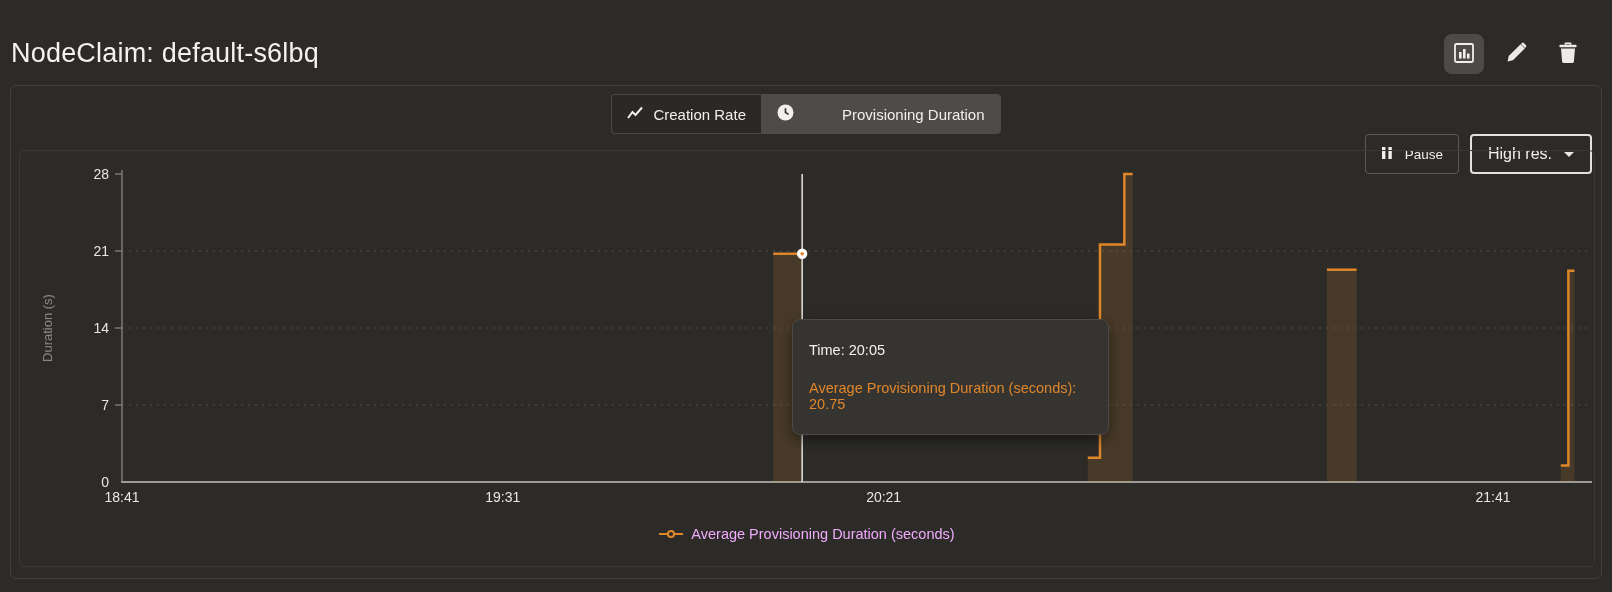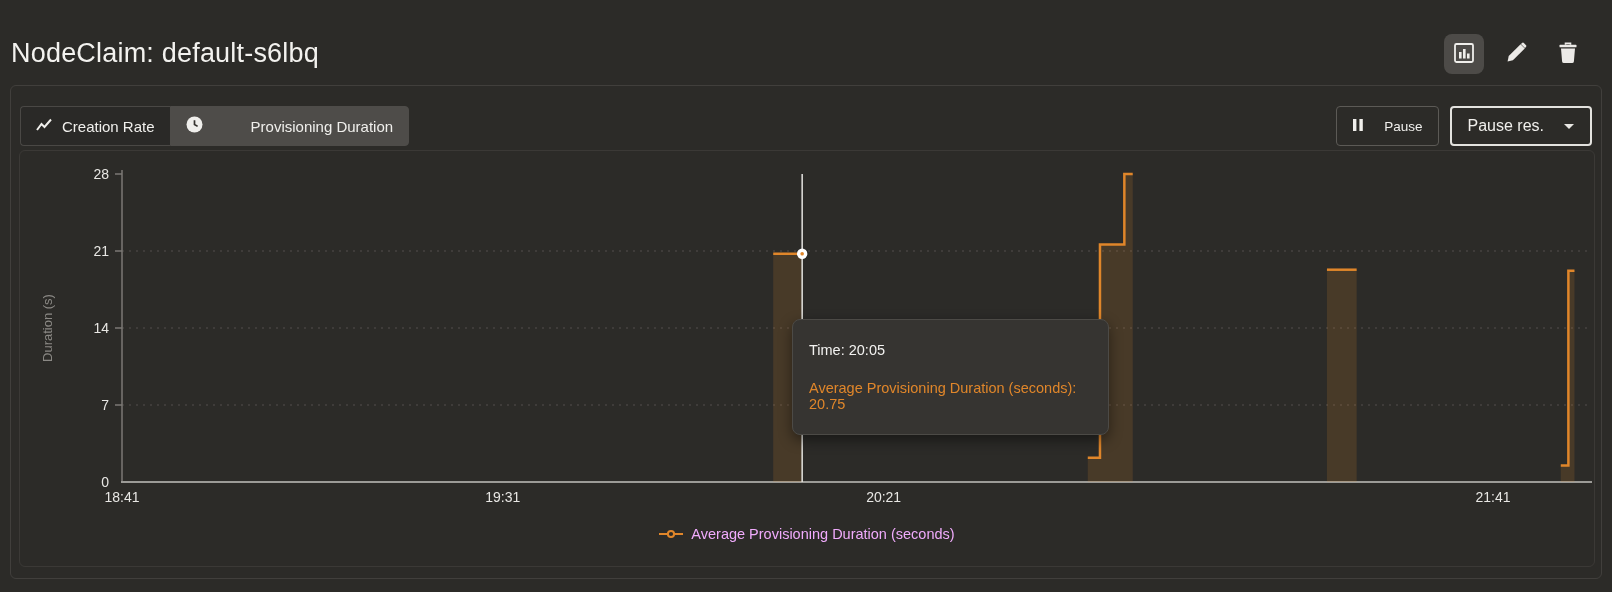--- a/index.html
+++ b/index.html
@@ -11,28 +11,28 @@
     color:#f0efec;
   }
   
   .header{position:absolute;left:0;top:16px;width:100%;height:76px;}
   .page-title{position:absolute;left:11px;top:22px;margin:0;font-size:27px;font-weight:500;color:#f3f2ef;letter-spacing:.2px;}
   .header-actions{position:absolute;right:24px;top:18px;display:flex;align-items:center;gap:12px;}
   .icon-btn{width:40px;height:40px;border:none;background:transparent;border-radius:8px;display:flex;align-items:center;justify-content:center;cursor:pointer;padding:0;}
   .icon-btn.active{background:#4d4b48;}
   
   .panel{position:absolute;left:10px;top:85px;width:1592px;height:494px;border:1px solid #413f3c;border-radius:6px;box-sizing:border-box;}
-  .toolbar{position:absolute;left:9px;top:20px;right:9px;height:40px;display:flex;align-items:center;}
+  .toolbar{position:absolute;left:9px;top:8px;right:9px;height:40px;display:flex;align-items:center;flex-direction:column;}
   .tabs{display:flex;}
   .tab{height:40px;display:flex;align-items:center;gap:9px;padding:0 15px;background:#2a2927;border:1px solid #4a4845;color:#f0efec;font-size:15px;font-weight:500;cursor:pointer;font-family:inherit;box-sizing:border-box;}
   .tab:first-child{border-radius:4px 0 0 4px;border-right:none;}
   .tab:last-child{border-radius:0 4px 4px 0;gap:48px;}
   .tab.selected{background:#4e4c49;border-color:#4e4c49;}
   .controls{margin-left:auto;display:flex;gap:11px;align-items:center;}
-  .ctrl-btn{height:40px;background:transparent;border:1px solid #5c5a56;border-radius:4px;color:#f0efec;display:flex;align-items:center;gap:20px;padding:0 16px;font-size:16px;cursor:pointer;font-family:inherit;box-sizing:border-box;}
+  .ctrl-btn{height:40px;background:transparent;border:1px solid #5c5a56;border-radius:4px;color:#f0efec;display:flex;align-items:center;gap:12px;padding:0 16px;font-size:16px;cursor:pointer;font-family:inherit;box-sizing:border-box;}
   .ctrl-btn.pause{font-size:13.5px;padding:0 15px;}
   .ctrl-btn.highlighted{border:2px solid #e3e2de;}
   .caret{width:0;height:0;border-left:5px solid transparent;border-right:5px solid transparent;border-top:5.5px solid #e8e7e3;}
   
   .chart-box{position:absolute;left:8px;top:64px;width:1574px;height:415px;border:1px solid #3b3936;border-radius:6px;}
   .chart-box svg{display:block;}
   .tooltip{position:absolute;left:772px;top:168px;width:283px;padding:22px 16px;background:#363431;border:1px solid #4c4a46;border-radius:8px;box-shadow:0 5px 14px rgba(0,0,0,.45);font-size:14.5px;box-sizing:content-box;}
   .tooltip .t-time{color:#f3f2f0;font-weight:400;margin-bottom:22px;}
   .tooltip .t-value{color:#e0862a;margin-top:16px;}
   .legend{position:absolute;left:0;right:0;bottom:24px;display:flex;justify-content:center;align-items:center;gap:8px;color:#f0abfc;font-size:14.5px;cursor:pointer;}
@@ -98,21 +98,21 @@
       <button class="ctrl-btn pause">
         <span>
           <svg width="12" height="14" viewBox="0 0 12 14">
             <rect x="1" y="1" width="3.4" height="12" fill="#f0efec"></rect>
             <rect x="7.4" y="1" width="3.4" height="12" fill="#f0efec"></rect>
           </svg>
         </span>
         <span>Pause</span>
       </button>
       <button class="ctrl-btn highlighted">
-        <span>Pause res.</span>
+        <span>High res.</span>
         <span class="caret"></span>
       </button>
     </div>
   </div>
 
   <div class="chart-box">
     <svg id="chart-svg" width="1574" height="415">
         <line x1="102" y1="254" x2="1572" y2="254" stroke="#454340" stroke-width="1.4" stroke-dasharray="2 5"></line>
         <line x1="102" y1="177" x2="1572" y2="177" stroke="#454340" stroke-width="1.4" stroke-dasharray="2 5"></line>
         <line x1="102" y1="100" x2="1572" y2="100" stroke="#454340" stroke-width="1.4" stroke-dasharray="2 5"></line>

